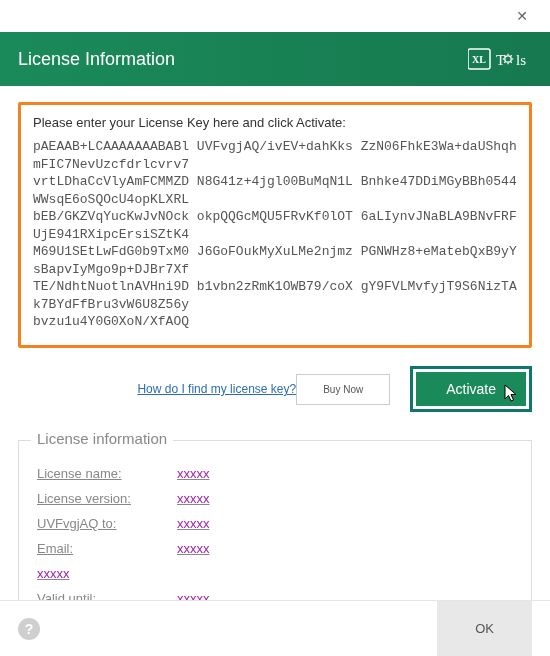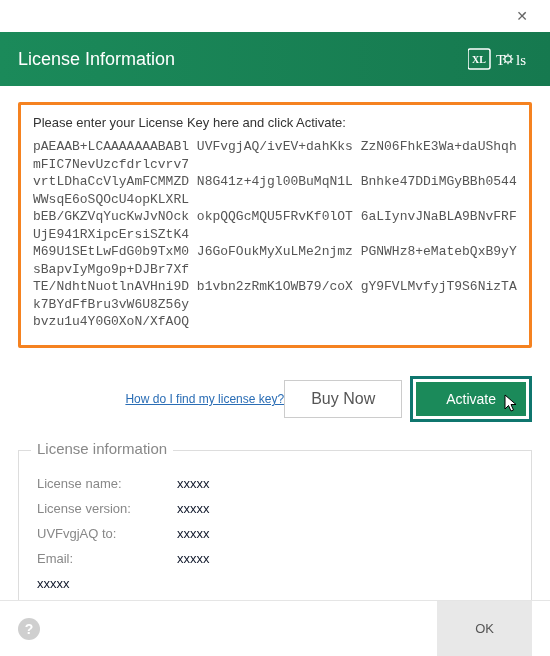--- a/index.html
+++ b/index.html
@@ -43,21 +43,21 @@
       display: flex;
       align-items: flex-start;
       gap: 6px;
       text-decoration: underline;
     }
     .content { padding: 16px 18px 0 18px; }
     .highlight-box {
       border: 3px solid #f58220;
       border-radius: 2px;
       padding: 10px 12px 14px 12px;
-      margin-bottom: 28px;
+      margin-bottom: 18px;
     }
     .instruction {
       font-size: 13px;
       margin-bottom: 8px;
       color: #333;
     }
     .license-key {
       font-family: 'Courier New', monospace;
       font-size: 13px;
       line-height: 1.35;
@@ -75,24 +75,24 @@
       color: #2a6db5;
       text-decoration: underline;
       font-size: 12px;
       cursor: pointer;
     }
     .btn-group { display: flex; gap: 0; align-items: center; }
     .btn-secondary {
       background: #fff;
       border: 1px solid #ccc;
       color: #555;
-      font-size: 16px;
+      font-size: 10px;
       padding: 9px 26px;
       cursor: pointer;
-      margin-right: 8px;
+      margin-right: 20px;
     }
     .activate-wrap {
       border: 3px solid #0f766e;
       padding: 3px;
       display: inline-block;
     }
     .btn-primary {
       background: #1b8a5a;
       border: none;
       color: #fff;
@@ -120,23 +120,24 @@
       background: #fff;
       padding: 0 6px;
       font-size: 15px;
       color: #888;
     }
     .info-row {
       display: flex;
       padding: 5px 0;
       font-size: 13px;
       color: #888;
+      text-decoration: underline;
     }
     .info-label { width: 140px; }
-    .info-value { color: #0f172a; }
+    .info-value { color: #a21caf; }
     .status-row {
       display: flex;
       align-items: center;
       gap: 12px;
       padding: 0 2px;
       margin-bottom: 16px;
     }
     .info-icon {
       width: 20px; height: 20px;
       border-radius: 50%;

